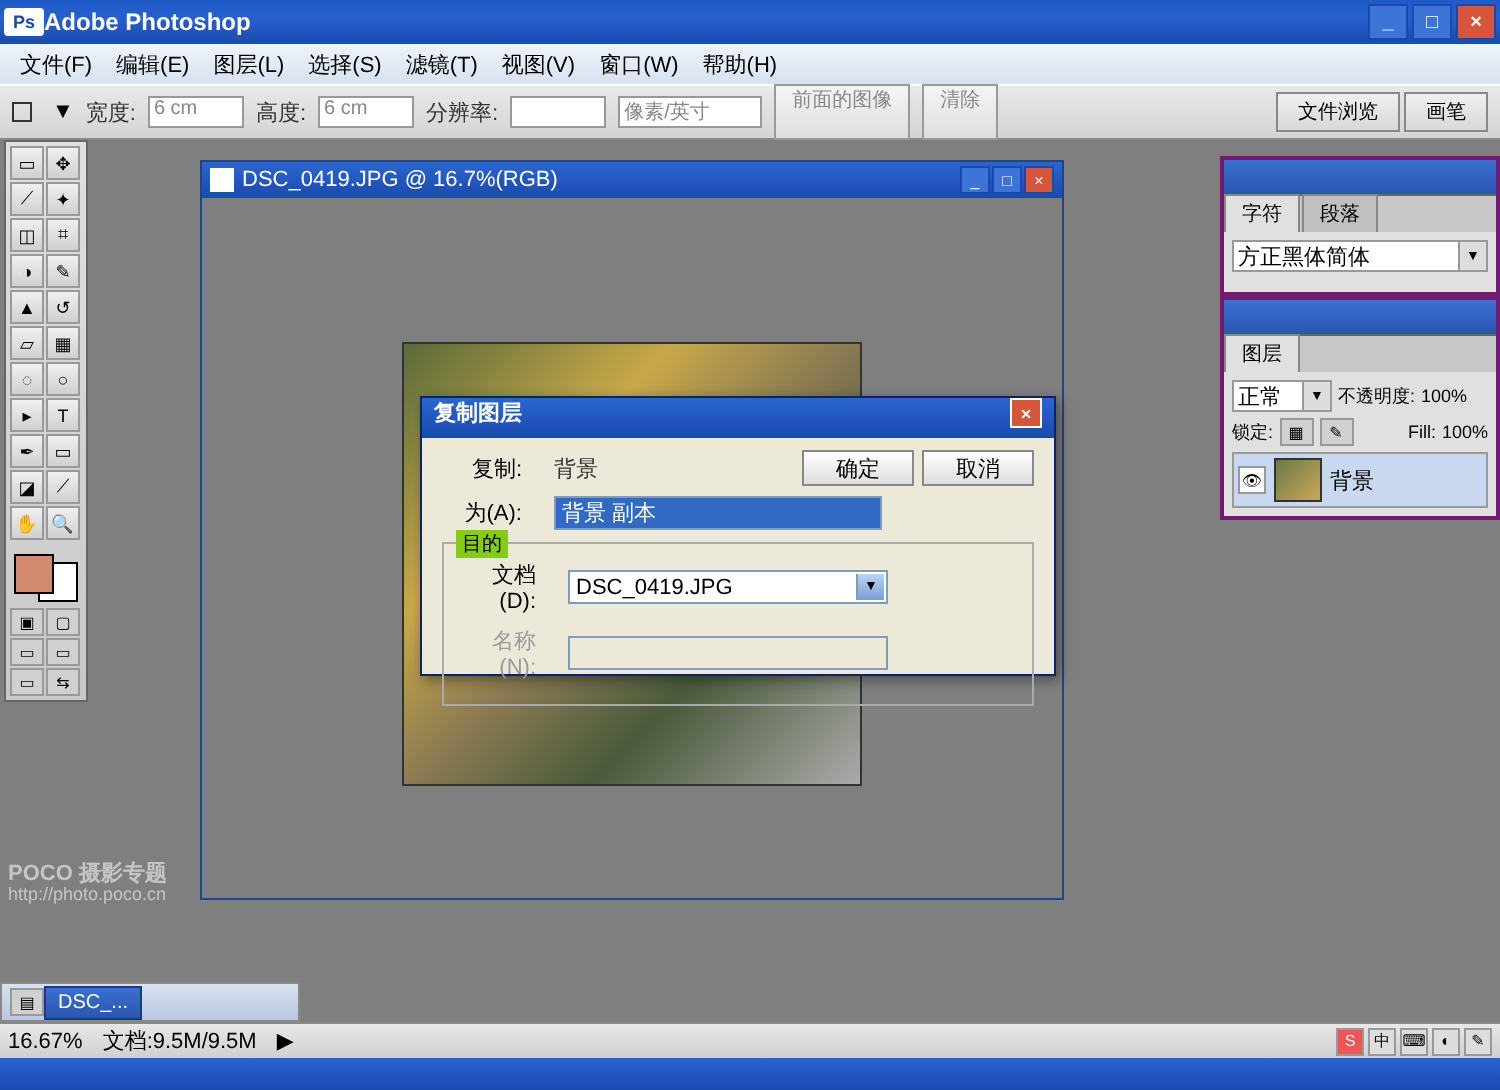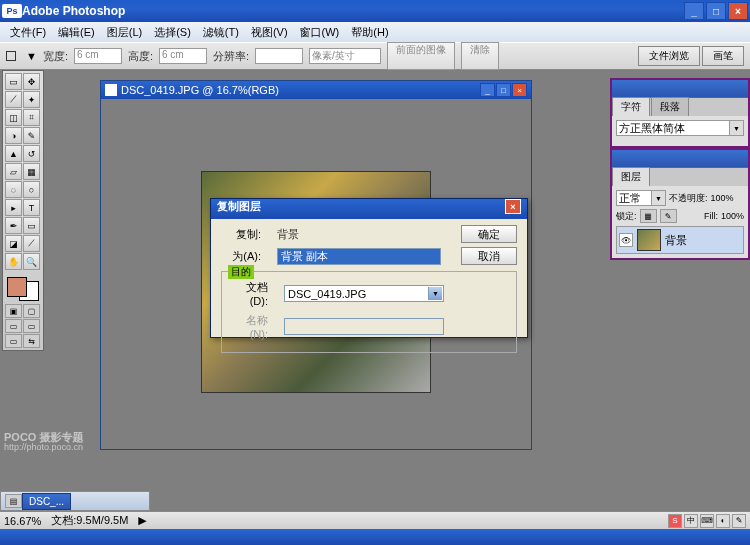--- a/index.html
+++ b/index.html
@@ -35,21 +35,21 @@
 .dialog{position:absolute;left:210px;top:128px;width:318px;height:140px;background:#ece9d8;border:1px solid #0a246a;box-shadow:2px 2px 6px rgba(0,0,0,0.4);z-index:10}
 .dialog .dlgtitle{height:20px;background:linear-gradient(#2a66d0,#1a4ab0);display:flex;align-items:flex-start;padding:0 6px;color:#fff;font-weight:bold}
 .dialog .dlgtitle span{flex:1}
 .dialog .dlgclose{width:16px;height:15px;background:#d9553a;border:1px solid #fff;display:flex;align-items:center;justify-content:center;color:#fff;font-size:9px;font-weight:bold}
 .dialog .body{padding:8px 10px;position:relative}
 .dlgrow{display:flex;align-items:center;margin-bottom:6px}
 .dlglabel{width:40px;text-align:right;margin-right:16px}
 .dlgval{color:#333}
 .dlginput{flex:1;height:17px;border:1px solid #7f9db9;background:#fff;padding:0 3px;font-size:11px}
 .dlginput.sel{background:#316ac5;color:#fff}
-.dlgbtns{position:absolute;right:10px;top:6px;display:flex;flex-direction:column;gap:4px}
+.dlgbtns{position:absolute;right:10px;top:6px;display:flex;flex-direction:row;gap:4px}
 .dlgbtn{width:56px;height:18px;background:linear-gradient(#fff,#ddd);border:1px solid #888;display:flex;align-items:center;justify-content:center}
 .fieldset{border:1px solid #aaa;padding:8px 6px 6px;margin-top:4px;position:relative}
 .fieldset .legend{position:absolute;top:-7px;left:6px;background:#84cc16;padding:0 3px;font-size:10px}
 .dlgselect{width:160px;height:17px;border:1px solid #7f9db9;background:#fff;display:flex;align-items:center;padding:0 3px;position:relative}
 .dlgselect .arrow{position:absolute;right:1px;top:1px;width:14px;height:13px;background:linear-gradient(#bcd3f3,#7a9fd6);border-left:1px solid #7f9db9;display:flex;align-items:center;justify-content:center;font-size:7px}
 .rpanel{position:absolute;right:0;top:8px;width:140px}
 .palette{background:#e0e0e0;border:2px solid #701a75;margin-bottom:0}
 .palhdr{height:18px;background:linear-gradient(#3a70d0,#2a56b0);border-bottom:1px solid #666}
 .paltabs{display:flex;background:#c8c8c8;height:18px;align-items:flex-end}
 .paltab{padding:2px 8px;background:#e0e0e0;border:1px solid #888;border-bottom:none;font-size:10px;margin-right:1px}

